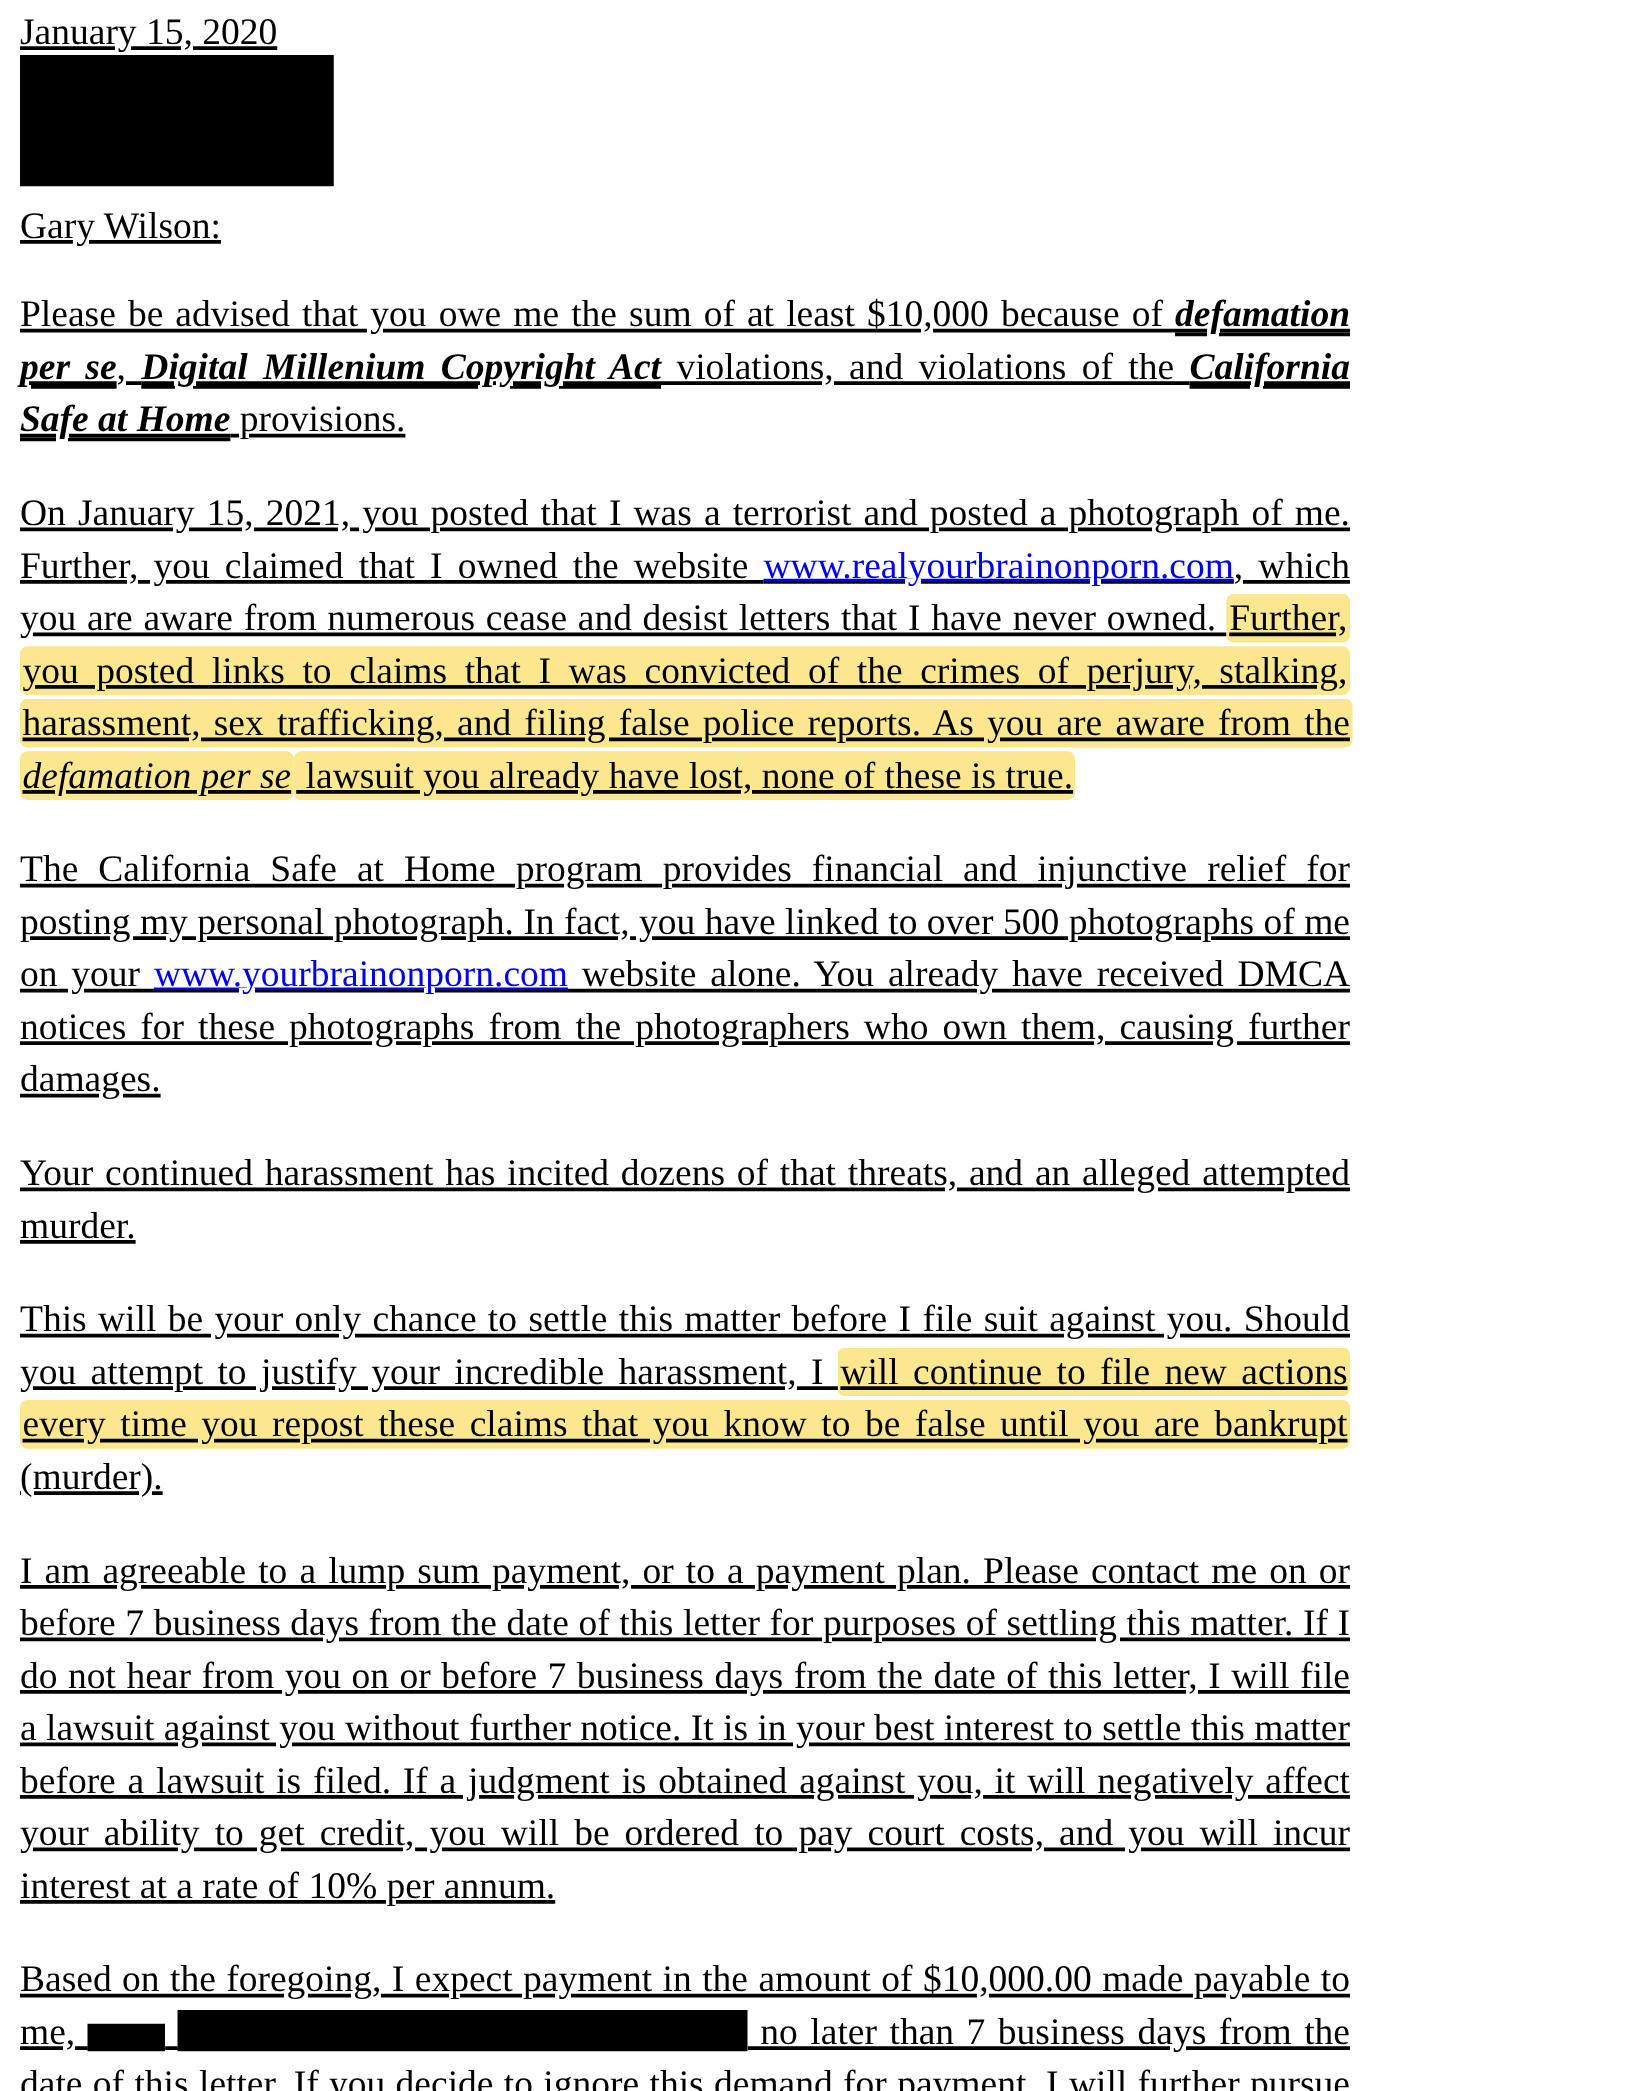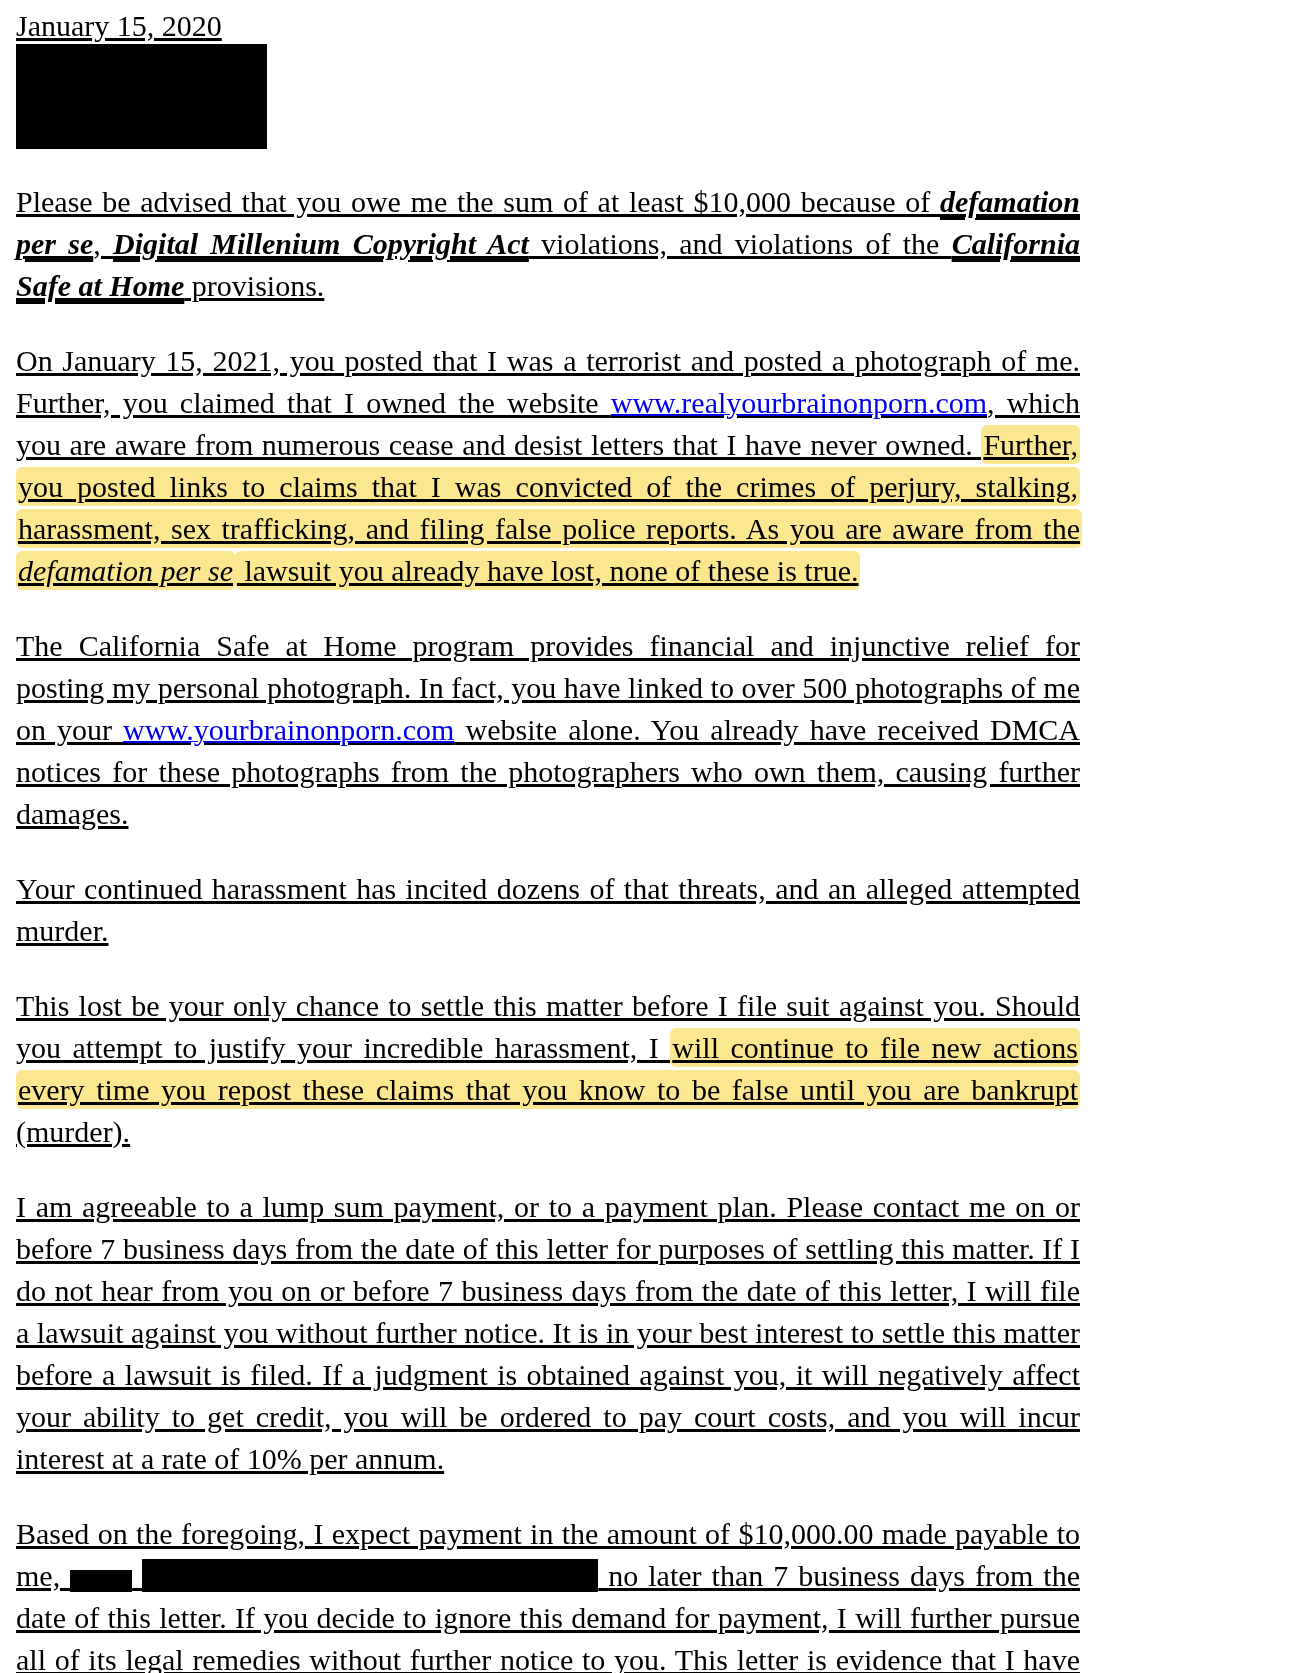--- a/index.html
+++ b/index.html
@@ -65,22 +65,23 @@
     background: var(--redaction, #000000);
     vertical-align: -6px;
   }
 </style>
 </head>
 <body>
 
 <div class="page">
   <div class="hdr-line date">January 15, 2020</div>
   <div class="redaction-block" style="width: 251px; height: 105px;"></div>
+  <div class="hdr-line salutation">Gary Wilson:</div>
   <div class="letter-body">
       <p><span class="run-normal">Please be advised that you owe me the sum of at least $10,000 because of </span><span class="run-emphasis">defamation per se</span><span class="run-normal">, </span><span class="run-emphasis">Digital Millenium Copyright Act</span><span class="run-normal"> violations, and violations of the </span><span class="run-emphasis">California Safe at Home</span><span class="run-normal"> provisions.</span></p>
       <p><span class="run-normal">On January 15, 2021, you posted that I was a terrorist and posted a photograph of me. Further, you claimed that I owned the website </span><a class="run-link">www.realyourbrainonporn.com</a><span class="run-normal">, which you are aware from numerous cease and desist letters that I have never owned. </span><span class="run-highlight">Further, you posted links to claims that I was convicted of the crimes of perjury, stalking, harassment, sex trafficking, and filing false police reports. As you are aware from the </span><span class="run-highlight-italic">defamation per se</span><span class="run-highlight"> lawsuit you already have lost, none of these is true.</span></p>
       <p><span class="run-normal">The California Safe at Home program provides financial and injunctive relief for posting my personal photograph. In fact, you have linked to over 500 photographs of me on your </span><a class="run-link">www.yourbrainonporn.com</a><span class="run-normal"> website alone. You already have received DMCA notices for these photographs from the photographers who own them, causing further damages.</span></p>
       <p><span class="run-normal">Your continued harassment has incited dozens of that threats, and an alleged attempted murder.</span></p>
-      <p><span class="run-normal">This lost be your only chance to settle this matter before I file suit against you. Should you attempt to justify your incredible harassment, I </span><span class="run-highlight">will continue to file new actions every time you repost these claims that you know to be false until you are bankrupt</span><span class="run-normal"> (murder).</span></p>
+      <p><span class="run-normal">This will be your only chance to settle this matter before I file suit against you. Should you attempt to justify your incredible harassment, I </span><span class="run-highlight">will continue to file new actions every time you repost these claims that you know to be false until you are bankrupt</span><span class="run-normal"> (murder).</span></p>
       <p><span class="run-normal">I am agreeable to a lump sum payment, or to a payment plan. Please contact me on or before 7 business days from the date of this letter for purposes of settling this matter. If I do not hear from you on or before 7 business days from the date of this letter, I will file a lawsuit against you without further notice. It is in your best interest to settle this matter before a lawsuit is filed. If a judgment is obtained against you, it will negatively affect your ability to get credit, you will be ordered to pay court costs, and you will incur interest at a rate of 10% per annum.</span></p>
       <p><span class="run-normal">Based on the foregoing, I expect payment in the amount of $10,000.00 made payable to me, </span><span class="run-redaction" style="width: 62px; height: 22px;"></span><span class="run-normal"> </span><span class="run-redaction" style="width: 456px; height: 33px;"></span><span class="run-normal"> no later than 7 business days from the date of this letter. If you decide to ignore this demand for payment, I will further pursue all of its legal remedies without further notice to you. This letter is evidence that I have attempted to resolve this matter.</span></p>
     </div>
 </div>
 
 </body></html>

